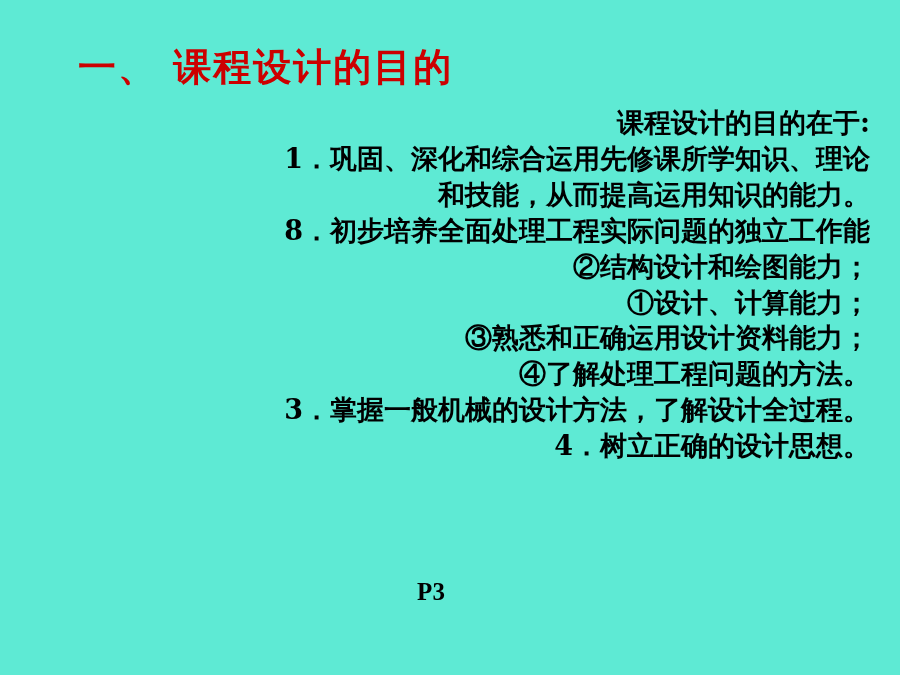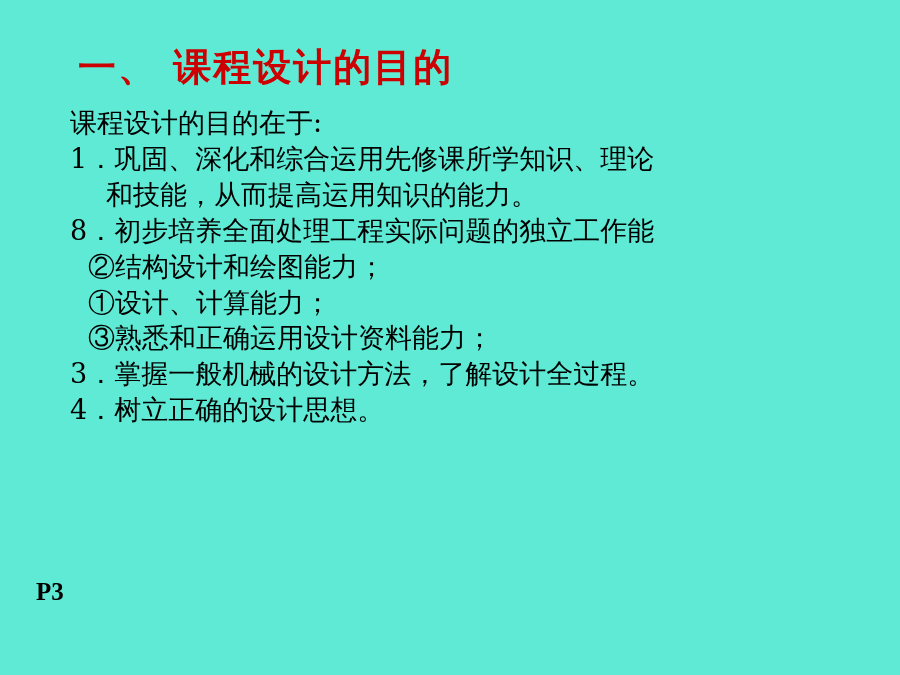--- a/index.html
+++ b/index.html
@@ -33,51 +33,53 @@
   }
   .body-block {
     position: absolute;
     left: 70px;
     top: 105px;
     width: 800px;
   }
   .line {
     font-family: "DejaVu Serif", serif;
     font-size: 27px;
-    font-weight: normal;
+    font-weight: bold;
     color: #000000;
     line-height: 1.33;
     white-space: pre;
+    text-align: right;
   }
   .line.indent-1 { padding-left: 36px; }
   .line.indent-2 { padding-left: 18px; }
   .page-num {
     position: absolute;
     left: 0;
     top: 578px;
     width: 862px;
+    text-align: center;
     font-family: "Liberation Serif", serif;
     font-size: 25px;
     font-weight: bold;
     color: #000000;
-    margin-left: 36px;
   }
 </style>
 </head>
 <body>
 
 <div class="slide">
   <div class="slide-title">一、 课程设计的目的</div>
 
   <div class="body-block">
     <div class="line">课程设计的目的在于:</div>
     <div class="line">1．巩固、深化和综合运用先修课所学知识、理论</div>
     <div class="line indent-1">和技能，从而提高运用知识的能力。</div>
     <div class="line">8．初步培养全面处理工程实际问题的独立工作能</div>
     <div class="line indent-2">②结构设计和绘图能力；</div>
     <div class="line indent-2">①设计、计算能力；</div>
     <div class="line indent-2">③熟悉和正确运用设计资料能力；</div>
+    <div class="line indent-2">④了解处理工程问题的方法。</div>
     <div class="line">3．掌握一般机械的设计方法，了解设计全过程。</div>
     <div class="line">4．树立正确的设计思想。</div>
   </div>
 
   <div class="page-num">P3</div>
 </div>
 
 </body></html>

